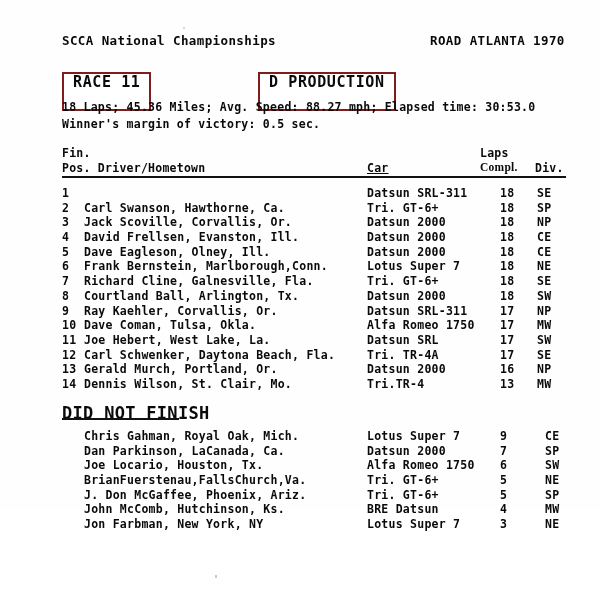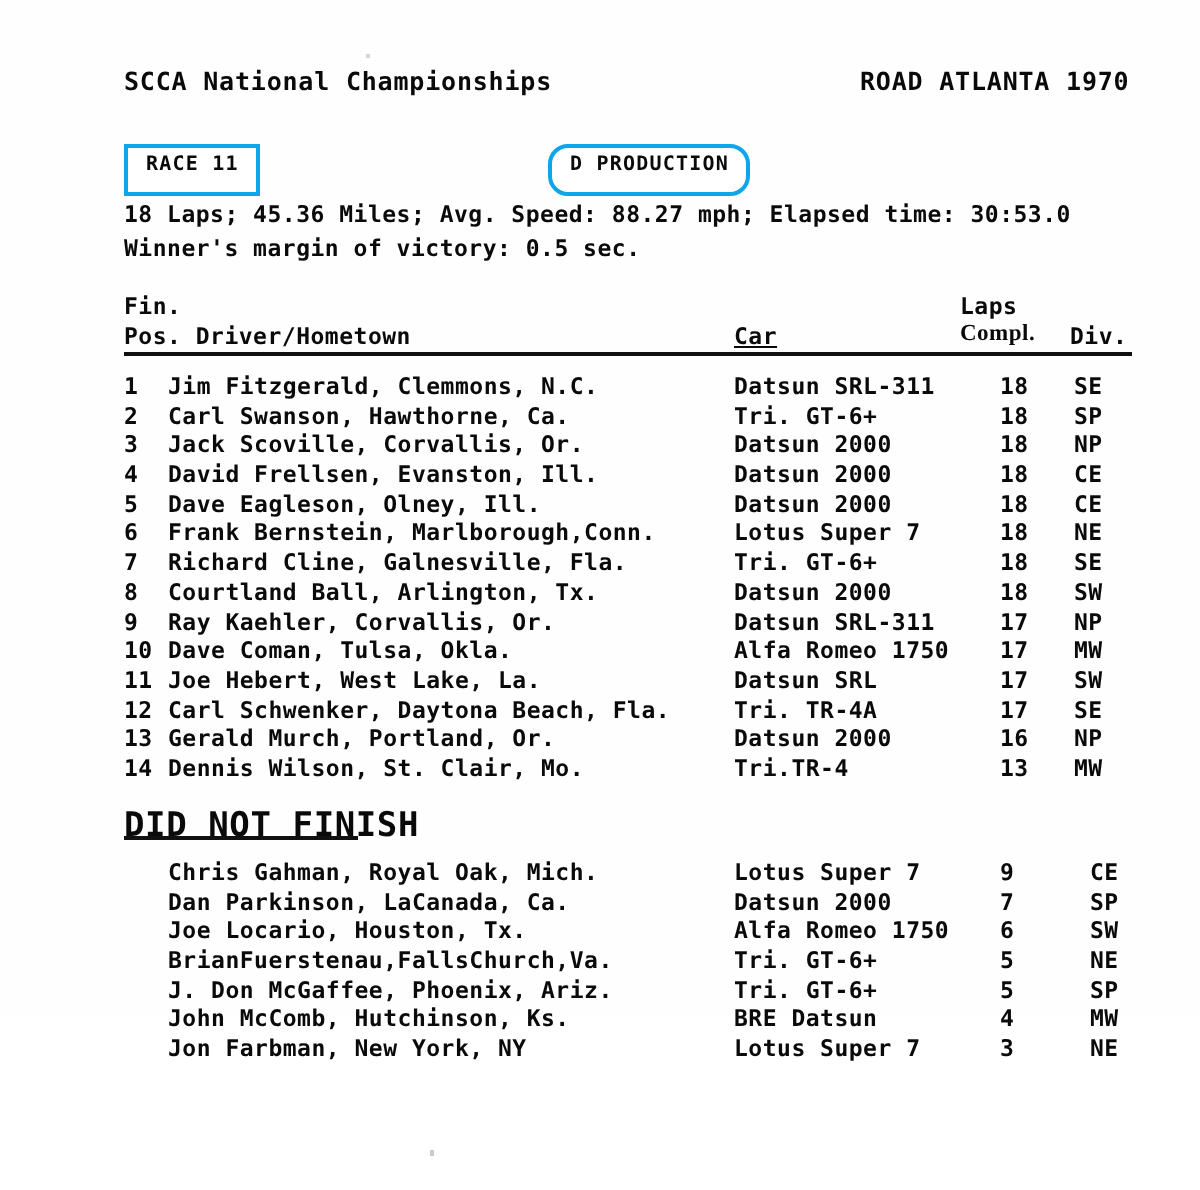--- a/index.html
+++ b/index.html
@@ -40,31 +40,31 @@
     top: 33px;
     font-size: 12.5px;
     font-weight: bold;
     letter-spacing: 0.4px;
     white-space: nowrap;
   }
 
   
   .boxlabel {
     position: absolute;
-    border: 2px solid #0ea5e9;
-    font-size: 10px;
+    border: 2px solid #7f1d1d;
+    font-size: 15px;
     font-weight: bold;
     letter-spacing: 0.6px;
-    padding: 2px 9px 7px 9px;
+    padding: 2px 9px 20px 9px;
     white-space: nowrap;
     background: #fff;
     line-height: 13px;
   }
   #race-box { left: 62px; top: 72px; }
-  #class-box { left: 274px; top: 72px; border-radius: 10px; }
+  #class-box { left: 258px; top: 72px; }
 
   
   .summary {
     position: absolute;
     left: 62px;
     font-size: 11.5px;
     font-weight: bold;
     letter-spacing: 0.25px;
     white-space: nowrap;
   }
@@ -177,21 +177,20 @@
   <div class="hdr" id="hdr-pos">Pos. Driver/Hometown</div>
   <div class="hdr" id="hdr-car">Car</div>
   <div class="hdr" id="hdr-laps">Laps</div>
   <div class="hdr" id="hdr-compl">Compl.</div>
   <div class="hdr" id="hdr-div">Div.</div>
   <div class="hdr-rule"></div>
 
   <div class="rows" id="result-rows">
       <div class="row">
         <span class="c-pos">1</span>
-        <span class="c-drv">Jim Fitzgerald, Clemmons, N.C.</span>
         <span class="c-car">Datsun SRL-311</span>
         <span class="c-laps">18</span>
         <span class="c-div">SE</span>
       </div>
       <div class="row">
         <span class="c-pos">2</span>
         <span class="c-drv">Carl Swanson, Hawthorne, Ca.</span>
         <span class="c-car">Tri. GT-6+</span>
         <span class="c-laps">18</span>
         <span class="c-div">SP</span>

